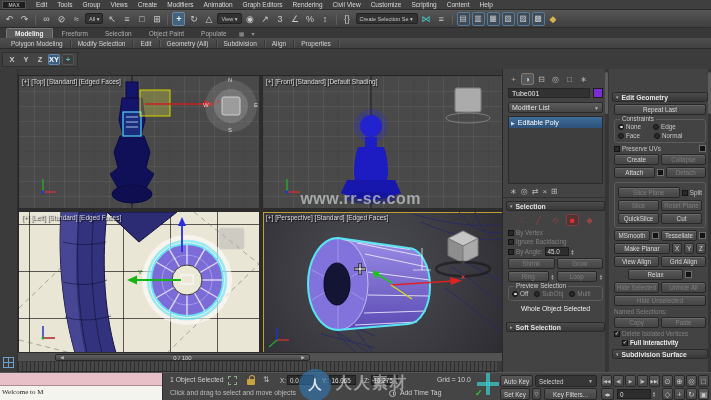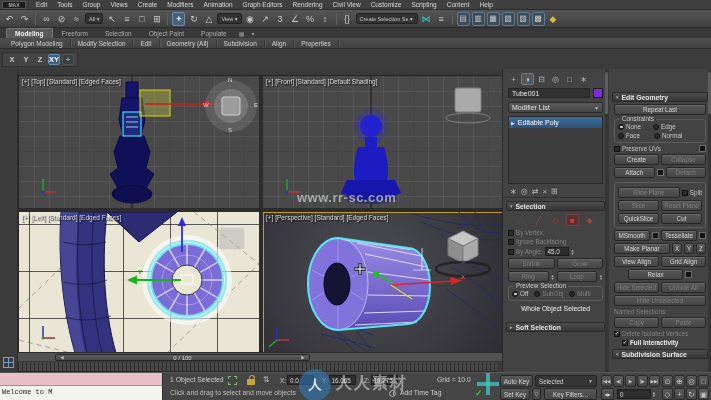--- a/index.html
+++ b/index.html
@@ -139,21 +139,21 @@
   .ts-btn{font-size:4.5px;color:#bdbdbd;width:8px;text-align:center}
   .ts-val{flex:1;text-align:center;font-size:6px;color:#d8d8d8}
   #trackbar{position:absolute;left:18px;top:362px;width:479px;height:10px;background:#474747;
             border-bottom:1px solid #2a2a2a;
             background-image:repeating-linear-gradient(90deg,rgba(18,18,18,.45) 0 1px,transparent 1px 4px)}
 
   
   #statusbar{position:absolute;left:0;top:372px;width:711px;height:28px;background:#454545;border-top:1px solid #585858}
   .listener{position:absolute;left:0;top:0;width:163px;height:28px;border-right:1px solid #2e2e2e}
   .listener-pink{height:13px;background:#e8c0c8;border-bottom:1px solid #b08890}
-  .listener-white{height:15px;background:#f4f4ee;font-family:Liberation Mono, monospace;font-size:7px;
+  .listener-white{height:15px;background:#f4f4ee;font-family:Liberation Serif, serif;font-size:7px;
                   color:#1c1c1c;padding:2px 2px 0;white-space:nowrap;overflow:hidden}
   .sline{position:absolute;font-size:6.8px;color:#cfcfcf;white-space:nowrap}
   .region{position:absolute;width:9px;height:9px;border:1px dashed #84b184}
   .lock{position:absolute;width:8px;height:6px;background:#c9a43c;border-radius:1px}
   .lock::before{content:"";position:absolute;top:-4px;left:1.5px;width:4px;height:4px;
                 border:1px solid #c9a43c;border-bottom:none;border-radius:3px 3px 0 0}
   .absoff{position:absolute;font-size:8px;color:#bdbdbd;line-height:8px}
   .coord{position:absolute;display:flex;align-items:center;gap:1px;font-size:6.3px;color:#c9c9c9}
   .coord .field{width:27px;height:10px}
   .sbtn{position:absolute;background:linear-gradient(#585858,#454545);border:1px solid #282828;border-radius:2px;
@@ -162,21 +162,21 @@
            display:flex;align-items:center;justify-content:space-between;font-size:6.3px;color:#d0d0d0;padding:0 3px}
   .pb{position:absolute;display:flex;gap:1px}
   .pbtn{width:11px;height:12px;background:linear-gradient(#5a5a5a,#464646);border:1px solid #292929;
         border-radius:2px;color:#c8c8c8;font-size:4.5px;display:flex;align-items:center;justify-content:center;white-space:nowrap}
   .nbtn{width:11px;height:12px;background:linear-gradient(#5a5a5a,#464646);border:1px solid #292929;
         border-radius:2px;color:#c8c8c8;font-size:7.5px;display:flex;align-items:center;justify-content:center}
   .clock{position:absolute;width:7px;height:7px;border:1px solid #b8b8b8;border-radius:50%}
   .clock::before{content:"";position:absolute;left:2.5px;top:1px;width:1px;height:3px;background:#b8b8b8}
 
   
-  #wm-site{position:absolute;left:297px;top:190px;width:124px;text-align:left;font-size:13px;font-weight:bold;
+  #wm-site{position:absolute;left:297px;top:190px;width:124px;text-align:right;font-size:16px;font-weight:bold;
            color:rgba(195,200,200,.75);letter-spacing:.5px;z-index:40;pointer-events:none}
   #wm-circle{position:absolute;left:299px;top:369px;width:32px;height:32px;border-radius:50%;
              background:rgba(45,125,195,.55);z-index:41;display:flex;align-items:center;justify-content:center;
              color:rgba(255,255,255,.85);font-size:13px;font-weight:bold;pointer-events:none}
   #wm-cn{position:absolute;left:336px;top:373px;font-size:16px;font-weight:bold;color:rgba(242,242,242,.5);
          z-index:41;letter-spacing:2px;pointer-events:none}
   #wm-plus{position:absolute;left:477px;top:373px;width:22px;height:22px;z-index:41;pointer-events:none}
   #wm-plus::before{content:"";position:absolute;left:0;top:9px;width:22px;height:4px;background:rgba(60,200,200,.75)}
   #wm-plus::after{content:"";position:absolute;left:9px;top:0;width:4px;height:22px;background:rgba(60,200,200,.75)}
   #wm-plus .wm-check{position:absolute;left:-2px;bottom:-3px;color:#35c835;font-size:9px;font-weight:bold}

